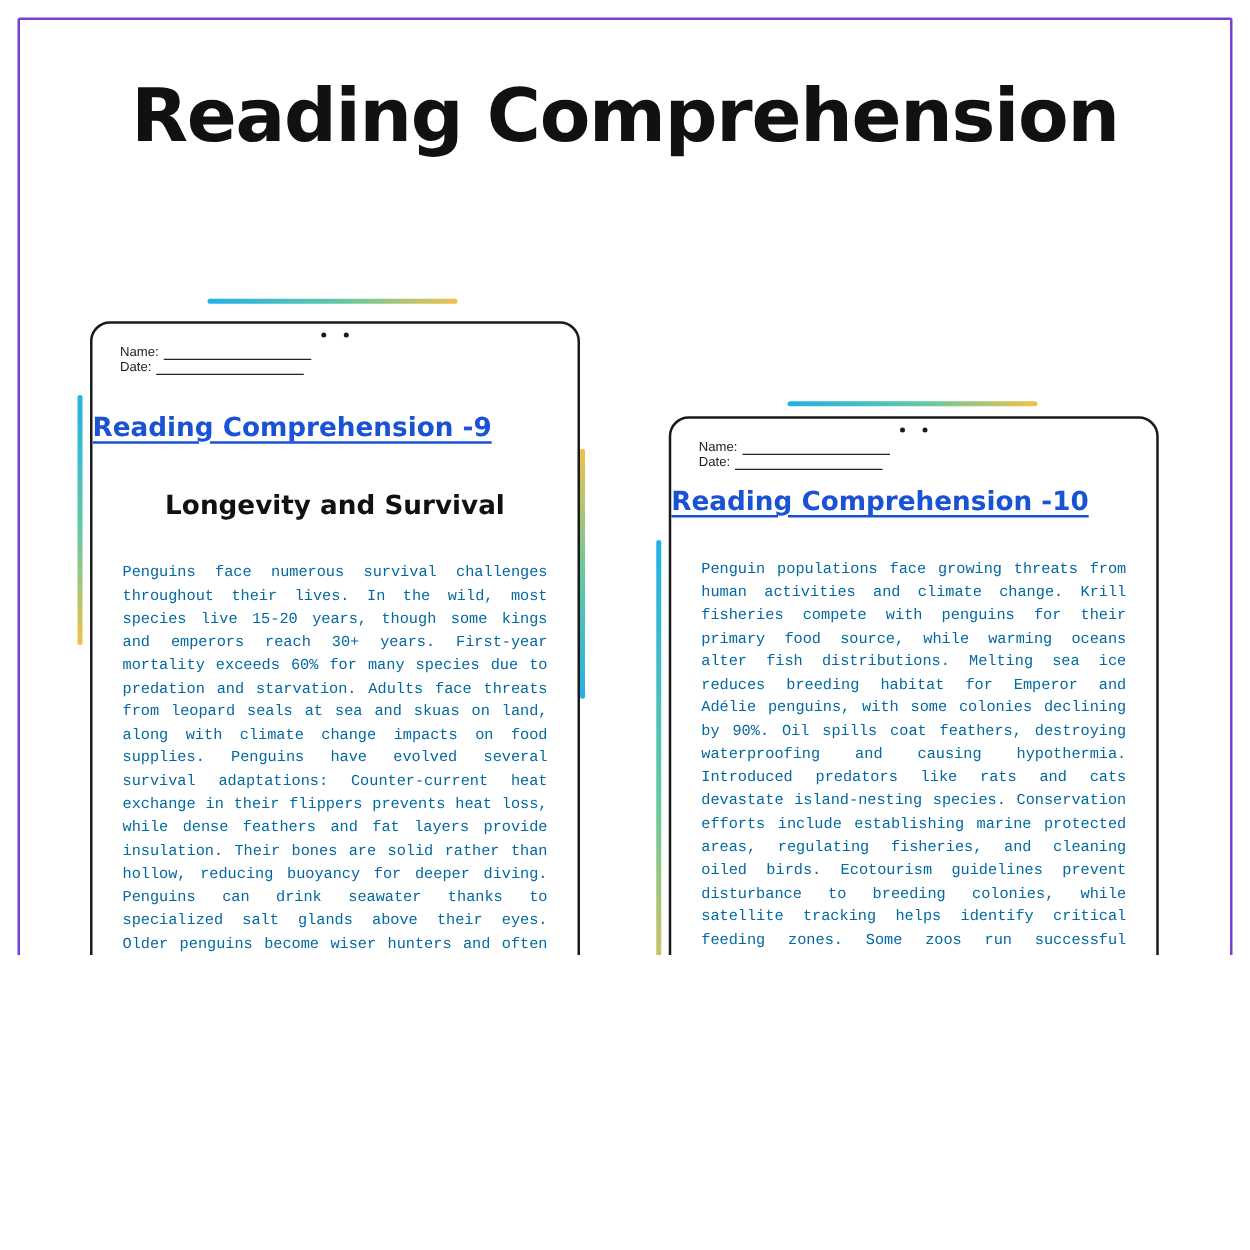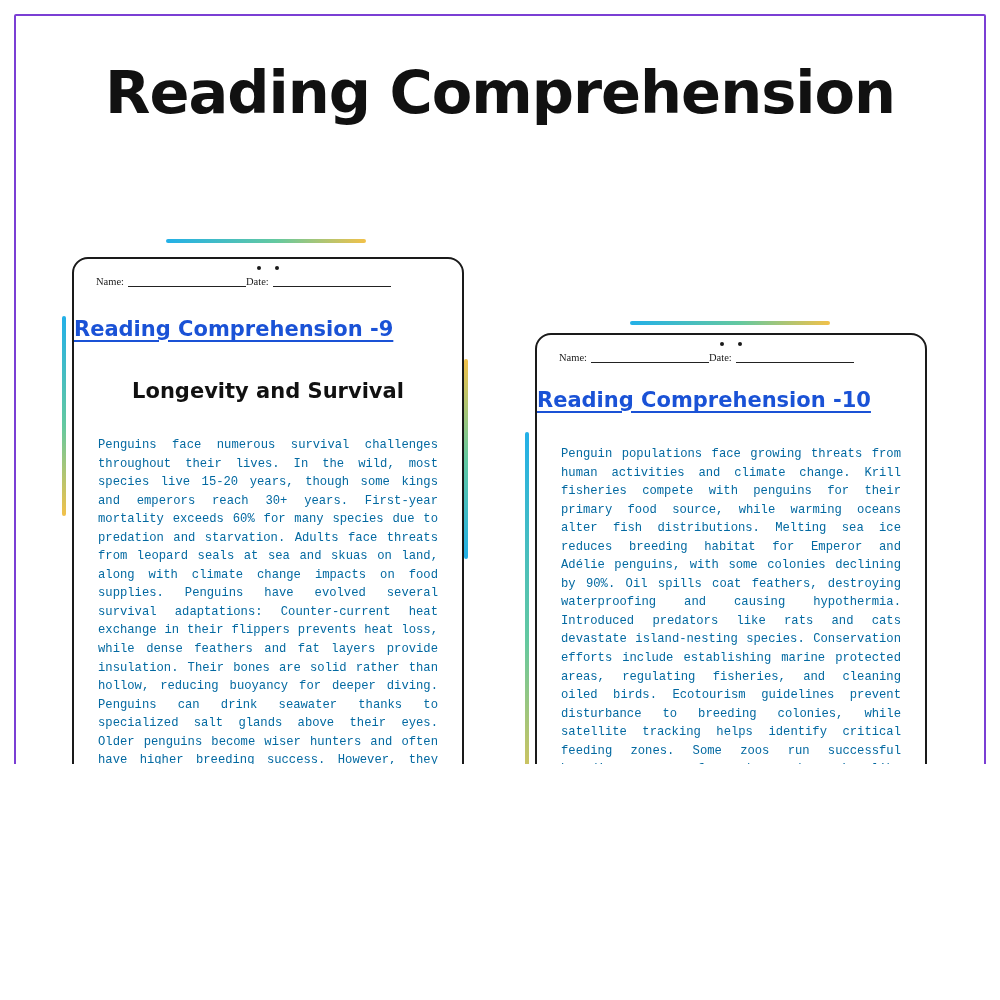--- a/index.html
+++ b/index.html
@@ -74,25 +74,26 @@
   .camera-dot span {
     display: block;
     width: 4px;
     height: 4px;
     border-radius: 50%;
     background: #1a1a1a;
   }
 
   .meta-row {
     display: flex;
-    justify-content: flex-start;
+    justify-content: space-between;
     padding: 17px 22px 0 22px;
     font-size: 10.5px;
     color: #1a1a1a;
-    font-family: Liberation Serif, serif;
+    font-family: Liberation Sans, sans-serif;
+    flex-direction: column;
   }
   .meta-item {
     display: flex;
     align-items: flex-end;
     gap: 4px;
   }
   .meta-label { white-space: nowrap; font-size: 10.5px; }
   .meta-line {
     display: inline-block;
     width: 118px;
@@ -120,21 +121,21 @@
   }
   .ws-body {
     margin: 33px 24px 0 24px;
     font-size: 12.2px;
     line-height: 1.52;
     text-align: justify;
     color: #0369a1;
     font-family: Liberation Mono, monospace;
     hyphens: none;
   }
-  .card.two .ws-title { margin-top: 25px; }
+  .card.two .ws-title { margin-top: 13px; }
   .card.two .ws-subtitle { margin-top: 36px; }
   .card.two .ws-body { }
 
   
   .stroke {
     position: absolute;
     border-radius: 4px;
   }
   .h-stroke { height: 4px; }
   .v-stroke { width: 4px; }

